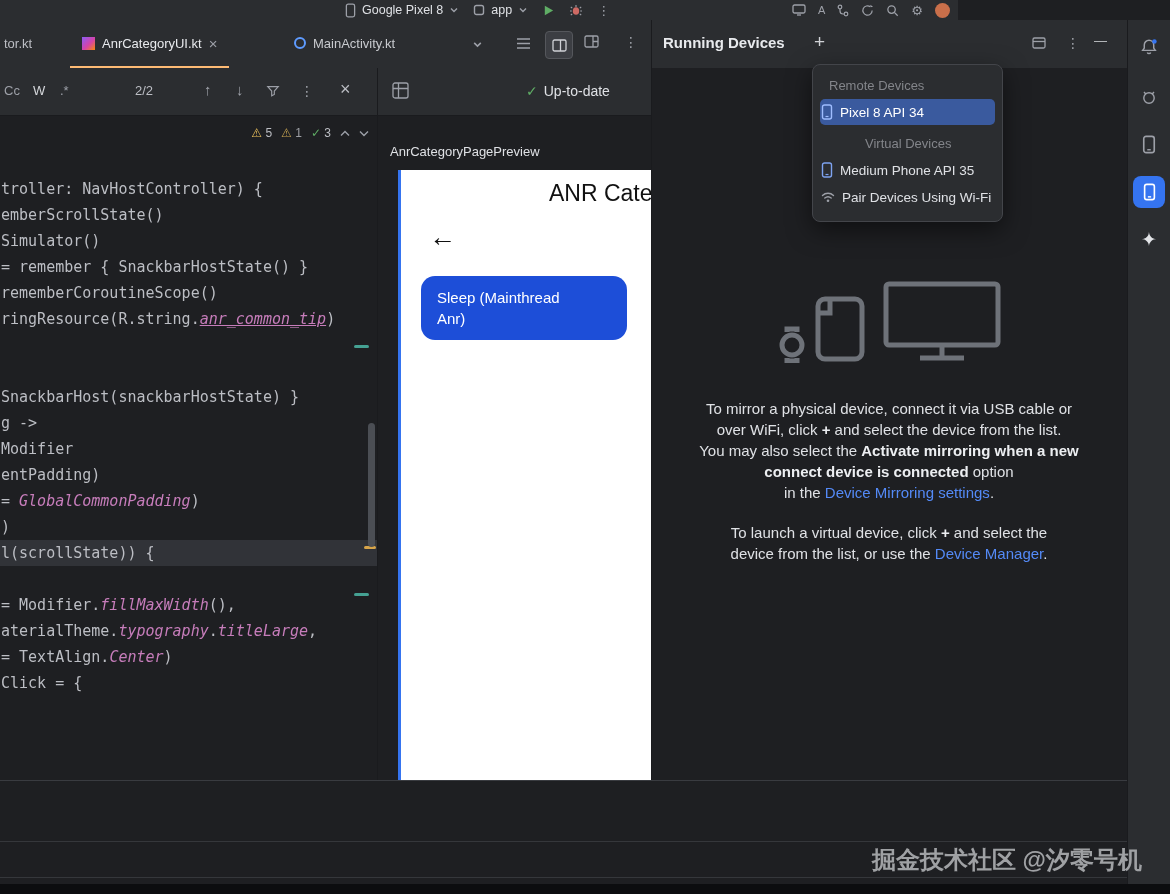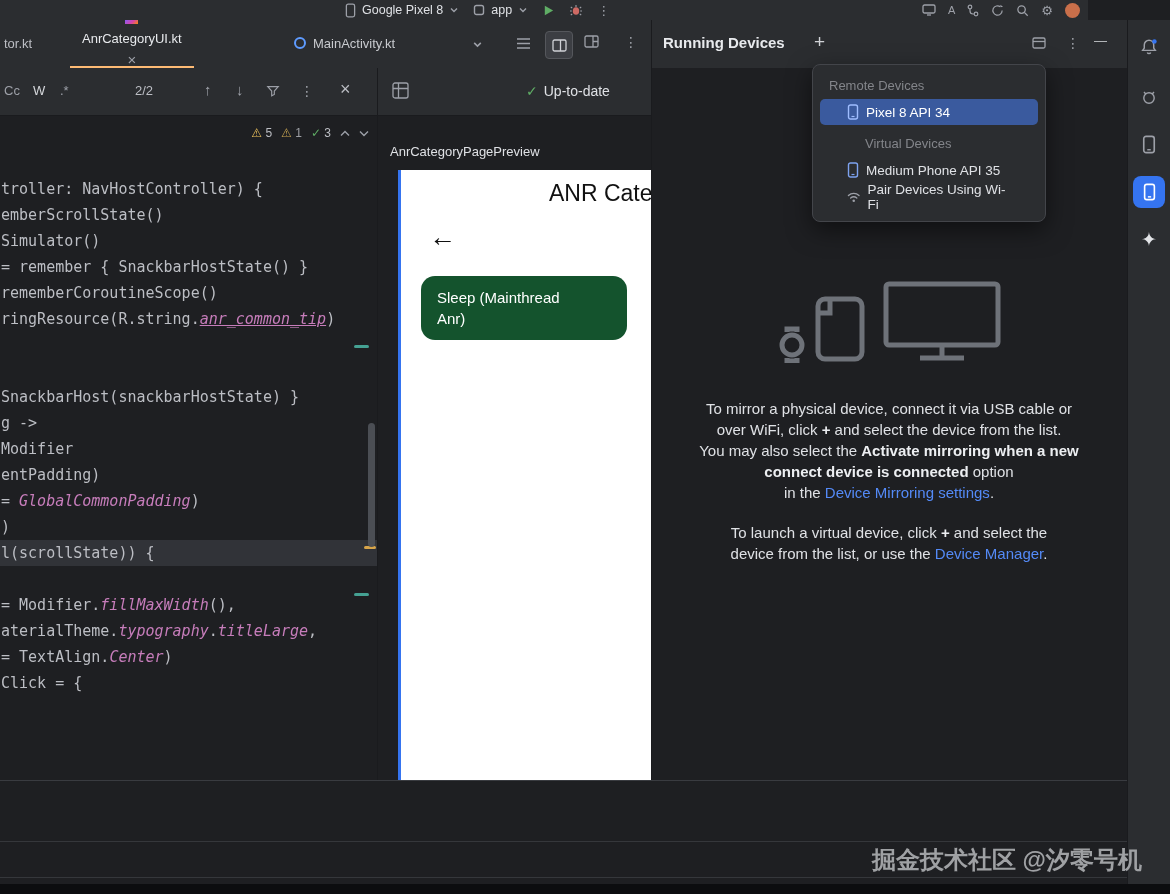--- a/index.html
+++ b/index.html
@@ -2,29 +2,29 @@
 <html><head>
 <meta charset="utf-8">
 <style>
   html,body{margin:0;padding:0;background:#111;}
   .app{position:relative;width:1170px;height:894px;background:#1e1f22;overflow:hidden;
        font-family:"Liberation Sans","DejaVu Sans",sans-serif;color:#dfe1e5;font-size:13px;}
   .abs{position:absolute;}
   svg{display:block;}
   .ic{color:#9da0a8;}
   
-  .topbar{position:absolute;left:0;top:0;width:1088px;height:20px;background:#2b2d30;border-bottom:1px solid #1a1b1e;}
+  .topbar{position:absolute;left:0;top:0;width:958px;height:20px;background:#2b2d30;border-bottom:1px solid #1a1b1e;}
   .topbar-center{position:absolute;left:345px;top:0;height:20px;display:flex;align-items:center;gap:14px;}
   .topbar-right{position:absolute;right:8px;top:0;height:20px;display:flex;align-items:center;gap:12px;}
   .tb-item{display:flex;align-items:center;gap:6px;color:#dfe1e5;font-size:12.5px;cursor:default;}
   .avatar{width:15px;height:15px;border-radius:50%;background:#c96f4a;}
   
   .header{position:absolute;left:0;top:20px;width:1170px;height:48px;background:#2b2d30;border-bottom:1px solid #1a1b1e;}
   .tab{position:absolute;top:0;height:46px;display:flex;align-items:center;gap:7px;padding:0 12px;font-size:13px;}
-  .tab.active{border-bottom:2px solid #fdba74;flex-direction:column;}
+  .tab.active{border-bottom:2px solid #fdba74;}
   .kt-icon{width:13px;height:13px;background:linear-gradient(135deg,#8a5cf5,#d643a8 55%,#f88909);}
   .cls-icon{width:12px;height:12px;border-radius:50%;border:2px solid #5e9bff;box-sizing:border-box;}
   .tab-close{color:#9da0a8;font-size:15px;line-height:13px;}
   .boxed{background:#3c3e43;border:1px solid #55575c;border-radius:4px;}
   .rd-title{font-weight:bold;font-size:15px;color:#e8eaed;}
   
   .editor{position:absolute;left:0;top:68px;width:378px;height:712px;background:#1e1f22;border-right:1px solid #1a1b1e;box-sizing:border-box;}
   .findbar{position:absolute;left:0;top:0;width:100%;height:48px;background:#2b2d30;border-bottom:1px solid #1a1b1e;box-sizing:border-box;}
   .findbar span{position:absolute;top:15px;font-size:13px;}
   .code{position:absolute;left:0;top:108px;right:0;font-family:"DejaVu Sans Mono","Liberation Mono",monospace;
@@ -38,29 +38,29 @@
   .seg-plus{font-weight:bold;color:#eceef1;}
   .marker{position:absolute;height:3px;border-radius:2px;}
   .scrollbar{position:absolute;right:2px;top:355px;width:7px;height:124px;background:#4b4e54;border-radius:4px;}
   .inspections{position:absolute;right:8px;top:58px;display:flex;align-items:center;gap:9px;font-size:12px;color:#bcbec4;}
   .warn{color:#f2c55c;font-size:12px;}
   .okc{color:#5fad65;}
   
   .preview{position:absolute;left:378px;top:68px;width:273px;height:712px;background:#1e1f22;}
   .ptoolbar{position:absolute;left:0;top:0;width:100%;height:48px;background:#2b2d30;border-bottom:1px solid #1a1b1e;box-sizing:border-box;}
   .pwhite{position:absolute;left:20px;top:102px;right:0;bottom:0;background:#ffffff;border-left:3px solid #3574f0;overflow:hidden;color:#111;}
-  .pv-btn{position:absolute;left:20px;top:106px;width:206px;height:64px;box-sizing:border-box;background:#14532d;border-radius:14px;
+  .pv-btn{position:absolute;left:20px;top:106px;width:206px;height:64px;box-sizing:border-box;background:#1d4ed8;border-radius:14px;
           color:#fff;font-size:15px;line-height:21px;padding:11px 16px;}
   
   .rpanel{position:absolute;left:651px;top:68px;width:476px;height:712px;background:#1e1f22;}
   .para .seg-line{height:21px;line-height:21px;text-align:center;white-space:pre;font-size:15px;color:#dfe1e5;}
-  .popup{position:absolute;left:812px;top:64px;width:234px;background:#2b2d30;border:1px solid #43454a;border-radius:8px;
+  .popup{position:absolute;left:812px;top:64px;width:191px;background:#2b2d30;border:1px solid #43454a;border-radius:8px;
          box-shadow:0 8px 24px rgba(0,0,0,.5);z-index:40;padding:10px 0 10px 0;box-sizing:border-box;}
   .popup-header{padding:3px 16px 5px 16px;color:#83858a;font-size:13px;}
-  .popup-row{margin:1px 7px;height:26px;display:flex;align-items:center;gap:7px;padding:0 27px;border-radius:5px;font-size:13.5px;color:#dfe1e5;}
+  .popup-row{margin:1px 7px;height:26px;display:flex;align-items:center;gap:7px;padding:0 1px;border-radius:5px;font-size:13.5px;color:#dfe1e5;}
   .popup-row.selected{background:#3a5a9e;color:#ffffff;}
   
   .stripe{position:absolute;left:1127px;top:20px;width:43px;height:874px;background:#2b2d30;border-left:1px solid #1a1b1e;box-sizing:border-box;}
   .stripe-item{position:absolute;left:50%;transform:translateX(-50%);}
   .stripe-sel{width:32px;height:32px;background:#3574f0;border-radius:8px;display:flex;align-items:center;justify-content:center;}
   
   .bottom{position:absolute;left:0;top:780px;width:1127px;height:114px;background:#1e1f22;border-top:1px solid #393b40;box-sizing:border-box;}
   .hline{position:absolute;left:0;width:100%;height:1px;background:#35373b;}
   .blackband{position:absolute;left:0;top:884px;width:1170px;height:10px;background:#0c0d0f;z-index:65;}
   .watermark{position:absolute;right:28px;top:844px;z-index:70;font-size:24px;font-weight:bold;color:#9fa1a4;font-family:sans-serif;}

